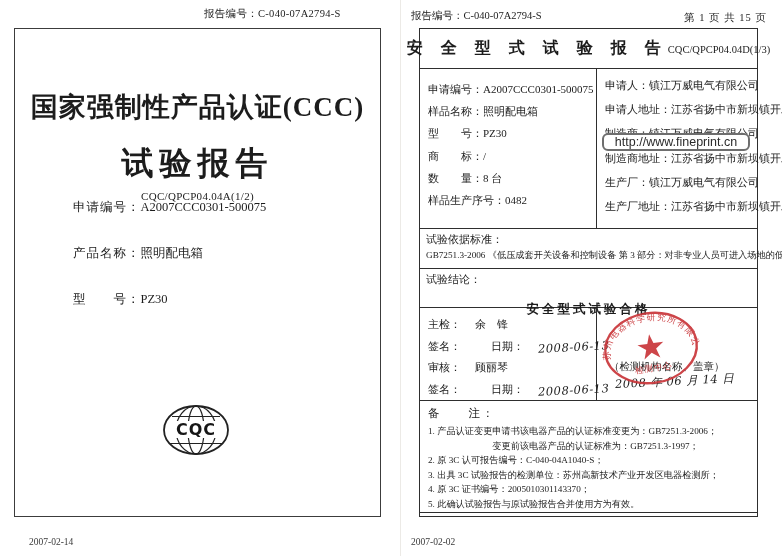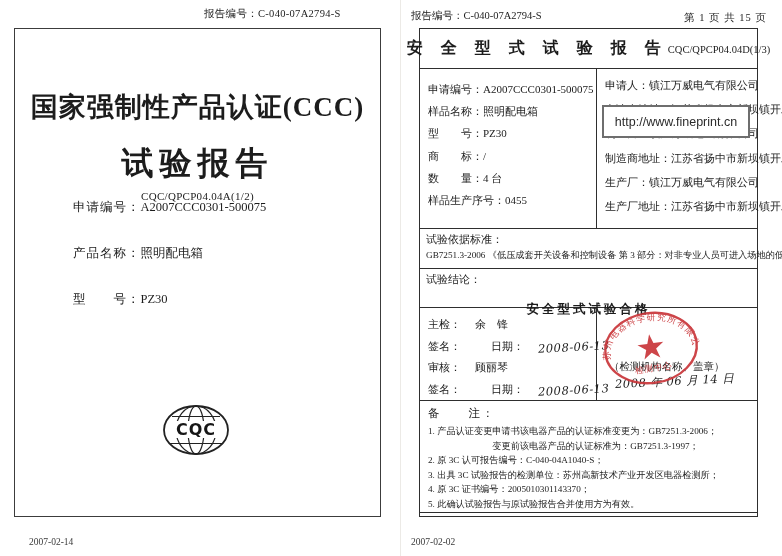--- a/index.html
+++ b/index.html
@@ -55,22 +55,22 @@
   .hand{font-family:"DejaVu Serif",serif;font-style:italic;display:inline-block;
         transform:rotate(-3deg);font-size:11.5px;color:#222;letter-spacing:.5px;}
   .sign-right{position:relative;}
   .seal{position:absolute;left:4px;top:1px;opacity:.92;z-index:2;}
   .org-note{position:absolute;left:12px;top:52px;font-size:10.5px;z-index:1;white-space:nowrap;}
   .stamp-date{position:absolute;left:18px;top:66px;z-index:1;}
   .sec-notes{padding:5px 8px 0 8px;}
   .notes-label{font-size:11.5px;letter-spacing:2px;}
   .note-line{font-size:9.2px;line-height:14.6px;white-space:nowrap;}
   .notes-list{margin-top:3px;}
-  .watermark{position:absolute;left:182px;top:76px;width:148px;height:33px;background:#fff;
-             border:2px solid #6e6e6e;border-radius:0;box-sizing:border-box;z-index:6;
+  .watermark{position:absolute;left:182px;top:104px;width:148px;height:18px;background:#fff;
+             border:2px solid #6e6e6e;border-radius:6px;box-sizing:border-box;z-index:6;
              display:flex;align-items:center;justify-content:center;
              font-family:"Liberation Sans","DejaVu Sans",sans-serif;font-size:12.5px;color:#2b2b2b;}
   .rp-footer-date{position:absolute;left:10px;top:537px;font-size:9.5px;color:#3a3a3a;}
 </style>
 </head>
 <body>
 
 <div class="canvas">
 
   <section class="page page-left">
@@ -111,22 +111,22 @@
         <div class="rp-title">安 全 型 式 试 验 报 告</div>
         <div class="rp-code">CQC/QPCP04.04D(1/3)</div>
       </div>
 
       <div class="sec sec-info two-col">
         <div class="col-l">
           <div class="inforow"><span>申请编号：</span><span>A2007CCC0301-500075</span></div>
           <div class="inforow"><span>样品名称：</span><span>照明配电箱</span></div>
           <div class="inforow"><span>型　　号：</span><span>PZ30</span></div>
           <div class="inforow"><span>商　　标：</span><span>/</span></div>
-          <div class="inforow"><span>数　　量：</span><span>4 台</span></div>
-          <div class="inforow"><span>样品生产序号：</span><span>0455</span></div>
+          <div class="inforow"><span>数　　量：</span><span>8 台</span></div>
+          <div class="inforow"><span>样品生产序号：</span><span>0482</span></div>
         </div>
         <div class="col-r">
           <div class="inforow"><span>申请人：</span><span>镇江万威电气有限公司</span></div>
           <div class="inforow"><span>申请人地址：</span><span>江苏省扬中市新坝镇开发区</span></div>
           <div class="inforow"><span>制造商：</span><span>镇江万威电气有限公司</span></div>
           <div class="inforow"><span>制造商地址：</span><span>江苏省扬中市新坝镇开发区</span></div>
           <div class="inforow"><span>生产厂：</span><span>镇江万威电气有限公司</span></div>
           <div class="inforow"><span>生产厂地址：</span><span>江苏省扬中市新坝镇开发区</span></div>
         </div>
       </div>

